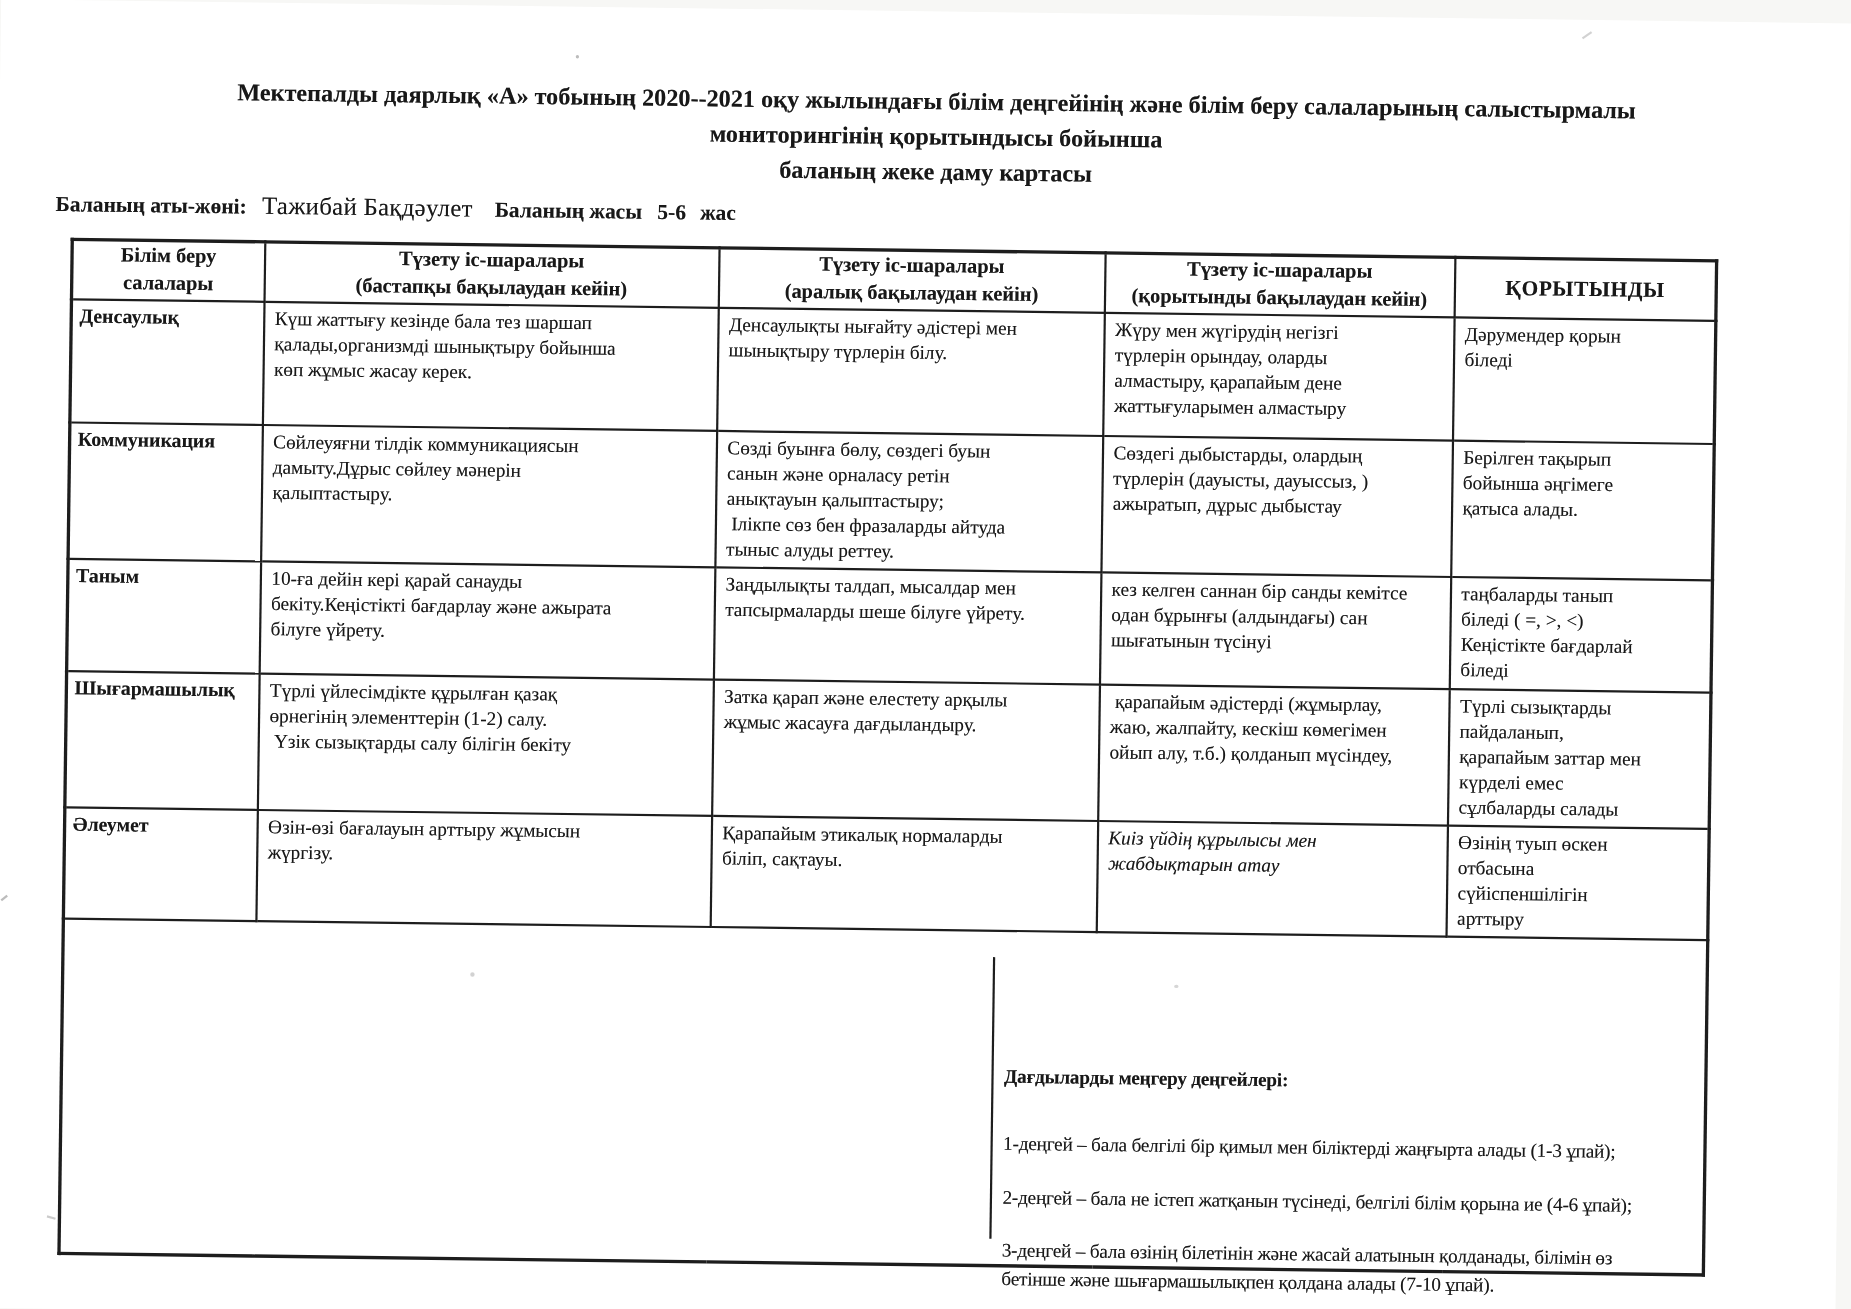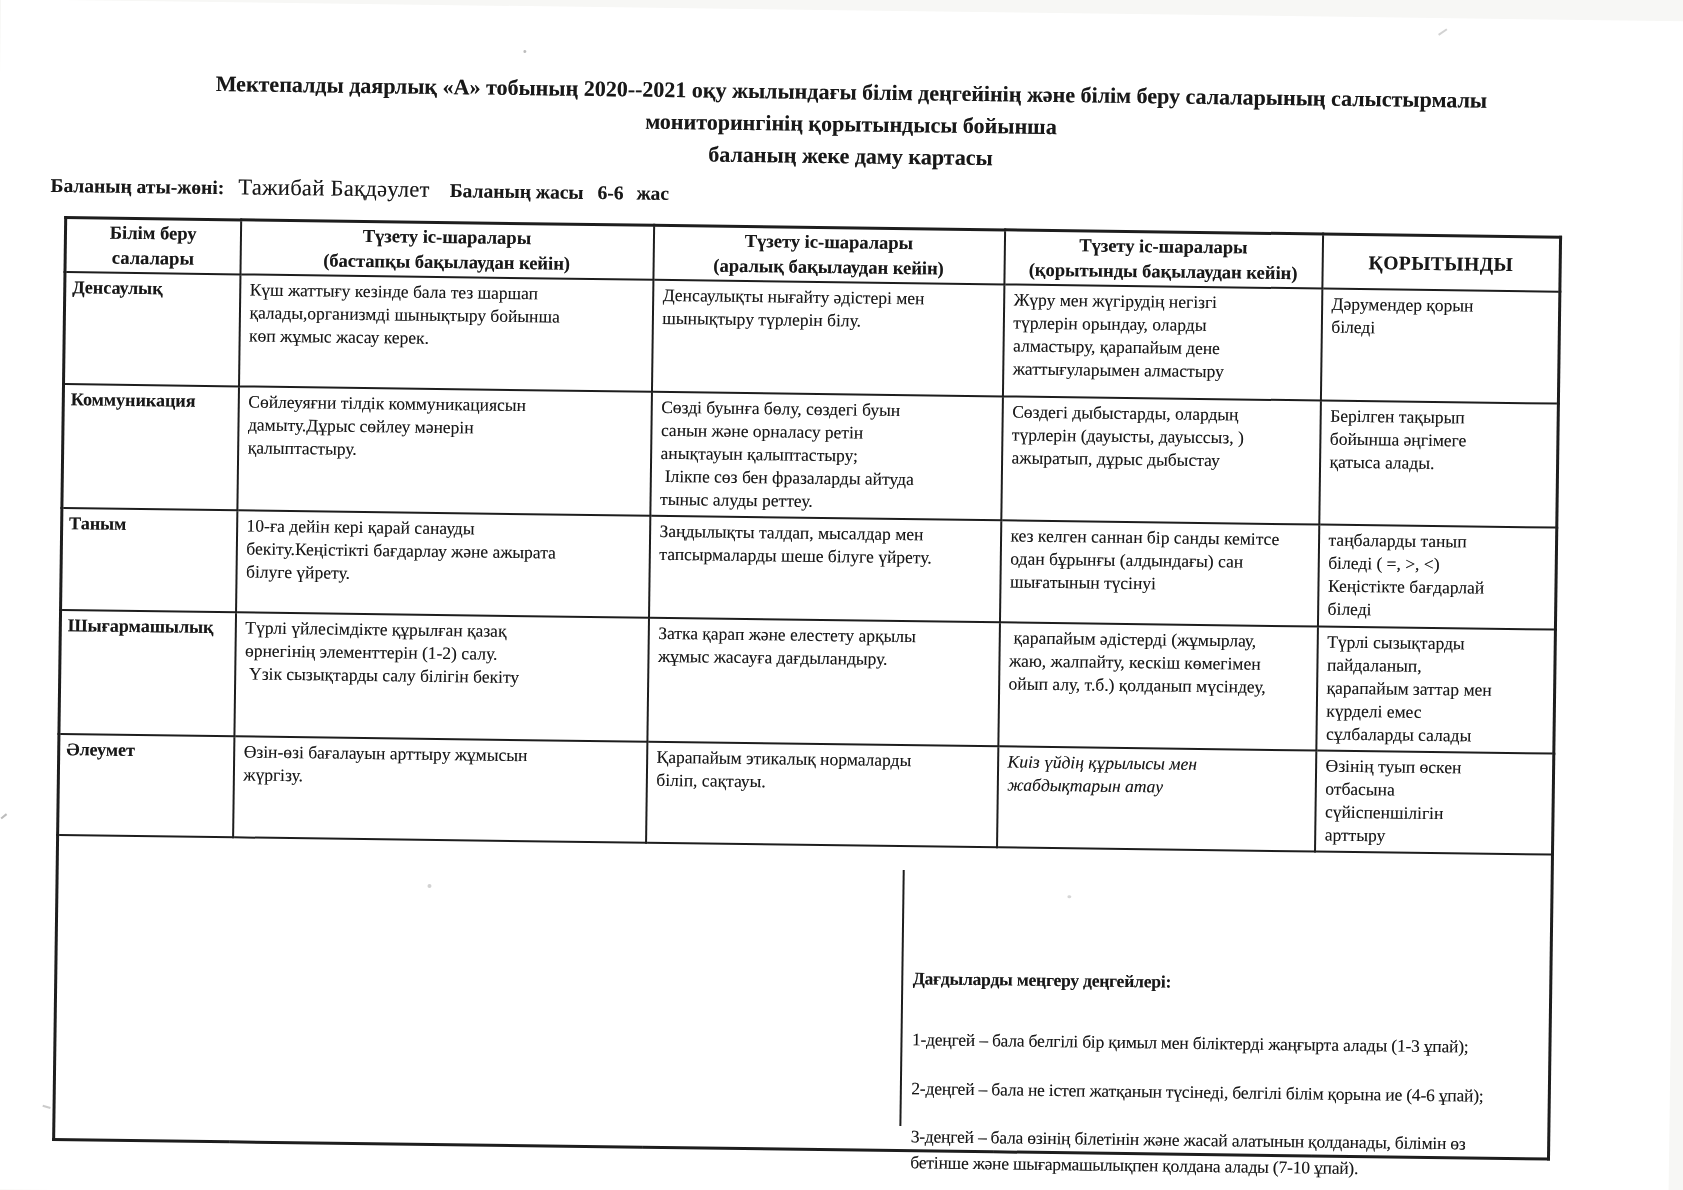--- a/index.html
+++ b/index.html
@@ -112,21 +112,21 @@
   <div class="title-block">
     <div class="title-line">Мектепалды даярлық  «А» тобының 2020--2021 оқу жылындағы білім деңгейінің  және білім беру салаларының салыстырмалы</div>
     <div class="title-line">мониторингінің қорытындысы бойынша</div>
     <div class="title-line">баланың жеке даму картасы</div>
   </div>
 
   <div class="name-line">
     <span class="name-label">Баланың аты-жөні:</span>
     <span class="name-value">Тажибай Бақдәулет</span>
     <span class="age-label">Баланың жасы</span>
-    <span class="age-value">6-6 жас</span>
+    <span class="age-value">5-6 жас</span>
   </div>
 
   <table class="devmap">
     <colgroup>
       <col style="width:175px">
         <col style="width:413px">
         <col style="width:351px">
         <col style="width:318px">
         <col style="width:238px">
     </colgroup>

